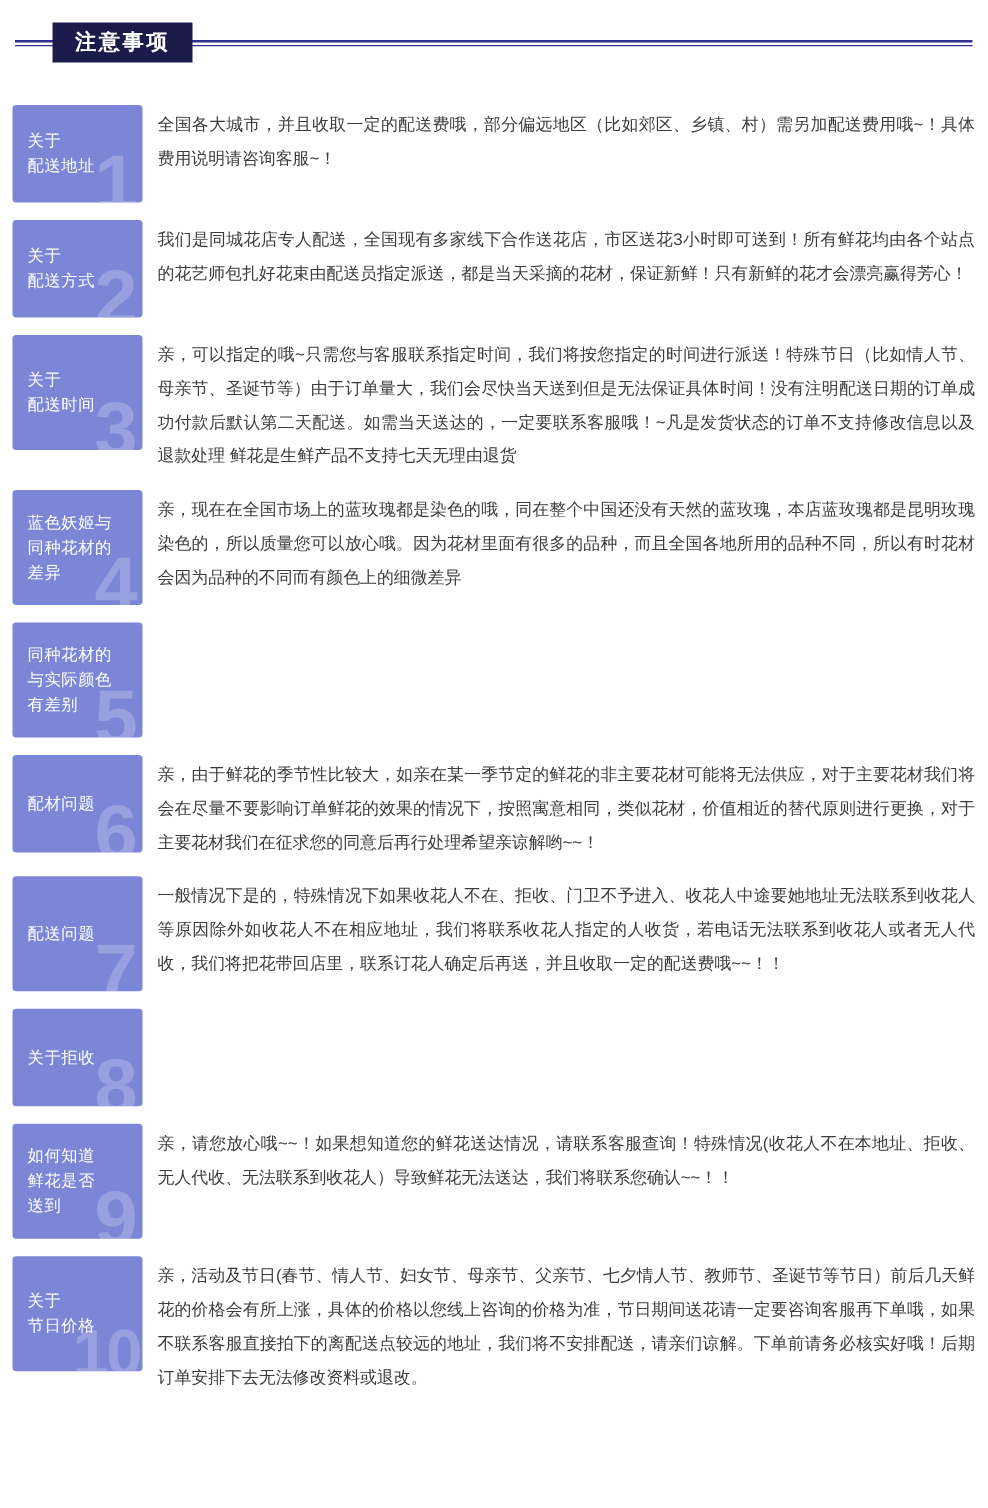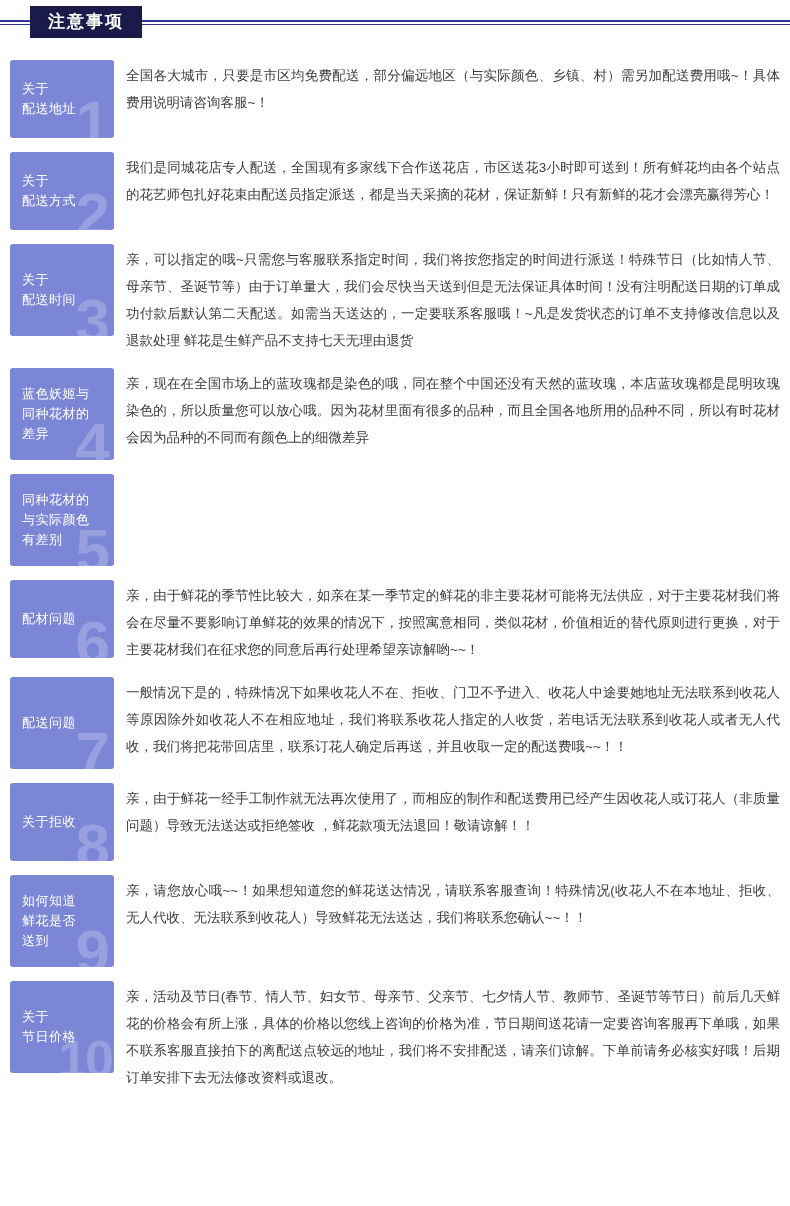--- a/index.html
+++ b/index.html
@@ -17,21 +17,21 @@
     width: 790px;
     min-height: 1206px;
     position: relative;
     background: #ffffff;
     padding: 0;
   }
   
   .header {
     position: relative;
     height: 46px;
-    margin: 0;
+    margin: 12px;
   }
   .header-rule {
     position: absolute;
     left: 0; right: 0;
     top: 20px;
     border-top: 2px solid #2e3192;
     border-bottom: 1px solid #2e3192;
     height: 5px;
   }
   .header-badge {
@@ -117,21 +117,21 @@
 
     <div class="row">
       <div class="tag">
         <div class="tag-num">1</div>
         <div class="tag-text">
           <div>关于</div>
           <div>配送地址</div>
         </div>
       </div>
       <div class="body">
-        <p>全国各大城市，只要是市区均免费配送，部分偏远地区（与实际颜色、乡镇、村）需另加配送费用哦~！具体费用说明请咨询客服~！</p>
+        <p>全国各大城市，并且收取一定的配送费哦，部分偏远地区（比如郊区、乡镇、村）需另加配送费用哦~！具体费用说明请咨询客服~！</p>
       </div>
     </div>
 
     <div class="row">
       <div class="tag">
         <div class="tag-num">2</div>
         <div class="tag-text">
           <div>关于</div>
           <div>配送方式</div>
         </div>
@@ -203,23 +203,20 @@
       </div>
     </div>
 
     <div class="row">
       <div class="tag">
         <div class="tag-num">8</div>
         <div class="tag-text">
           <div>关于拒收</div>
         </div>
       </div>
-      <div class="body">
-        <p>亲，由于鲜花一经手工制作就无法再次使用了，而相应的制作和配送费用已经产生因收花人或订花人（非质量问题）导致无法送达或拒绝签收 ，鲜花款项无法退回！敬请谅解！！</p>
-      </div>
     </div>
 
     <div class="row">
       <div class="tag tall">
         <div class="tag-num">9</div>
         <div class="tag-text">
           <div>如何知道</div>
           <div>鲜花是否</div>
           <div>送到</div>
         </div>

